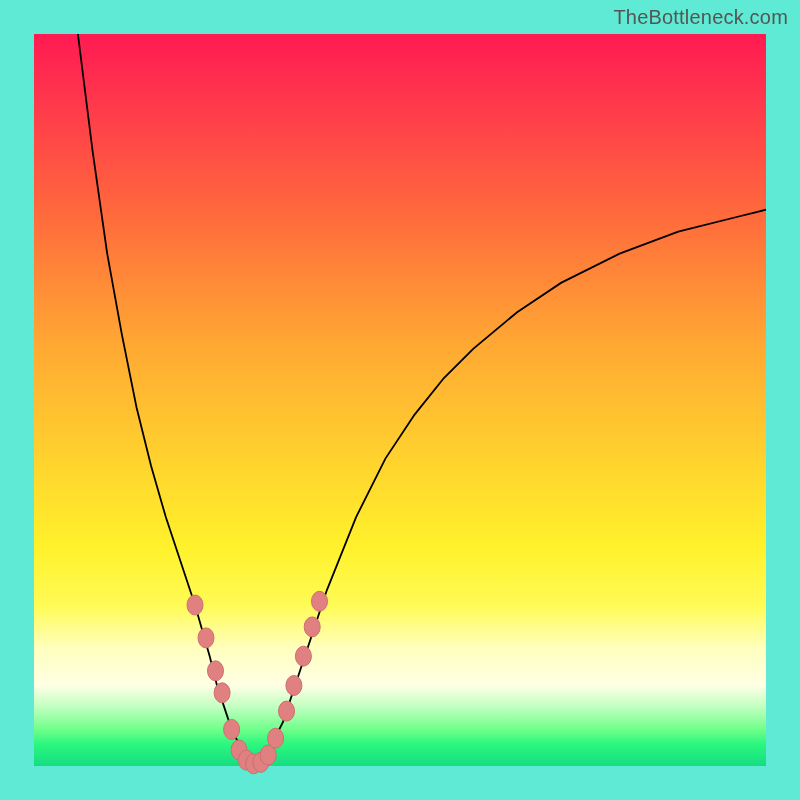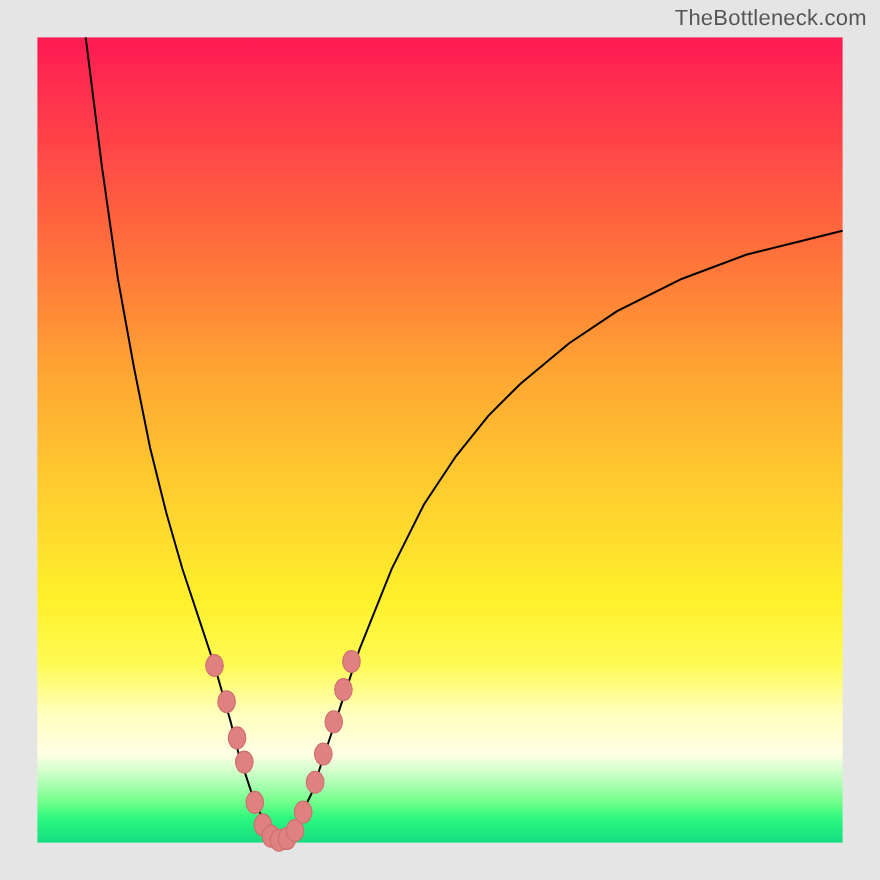--- a/index.html
+++ b/index.html
@@ -10,21 +10,21 @@
     overflow: hidden;
     background: #000;
     font-family: Arial, Helvetica, sans-serif;
   }
   .frame {
     position: absolute;
     left: 0;
     top: 0;
     width: 800px;
     height: 800px;
-    background: #e5e5e5;
+    background: #5eead4;
   }
   .plot {
     position: absolute;
     left: 34px;
     top: 34px;
     width: 732px;
     height: 732px;
     
     background: linear-gradient(
       to bottom,

